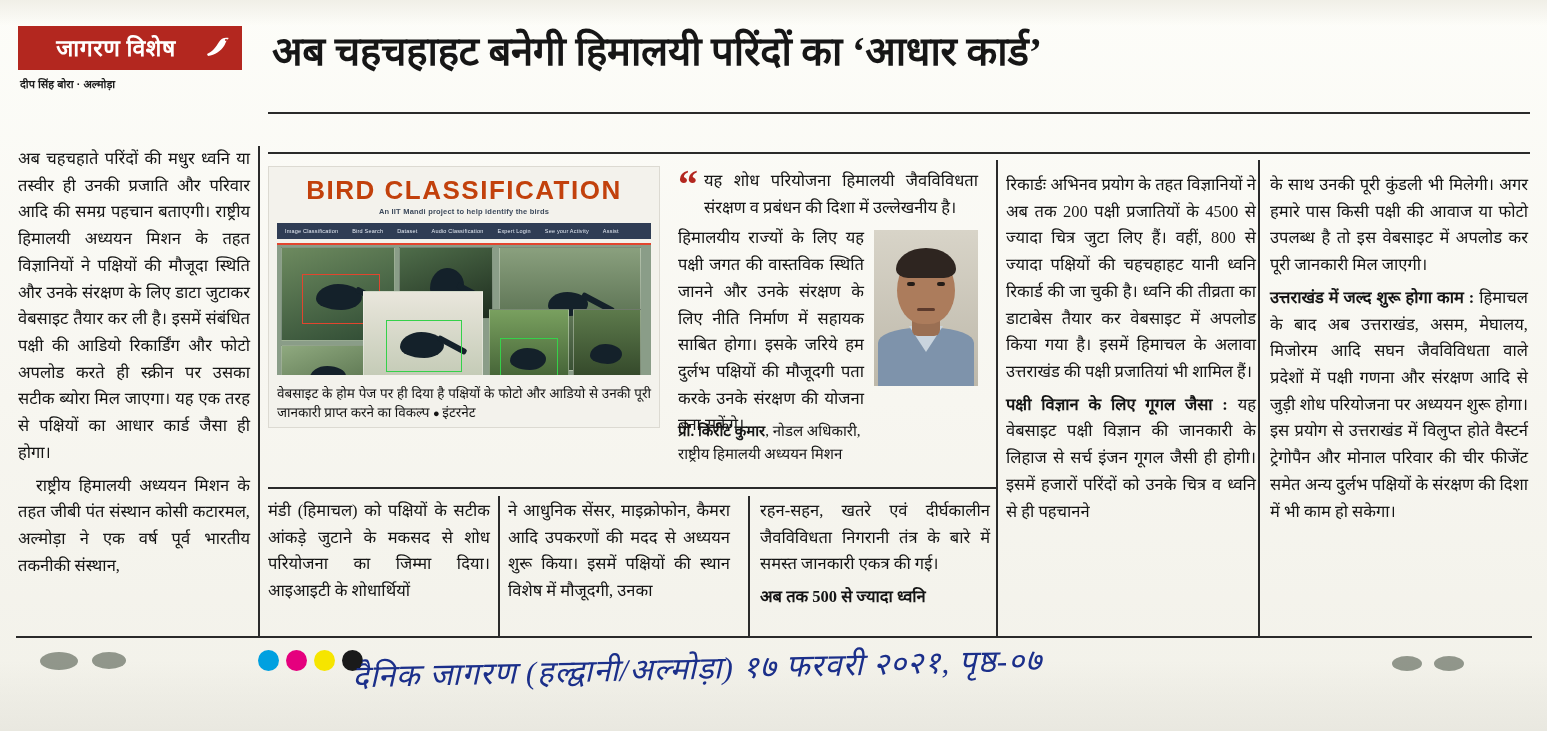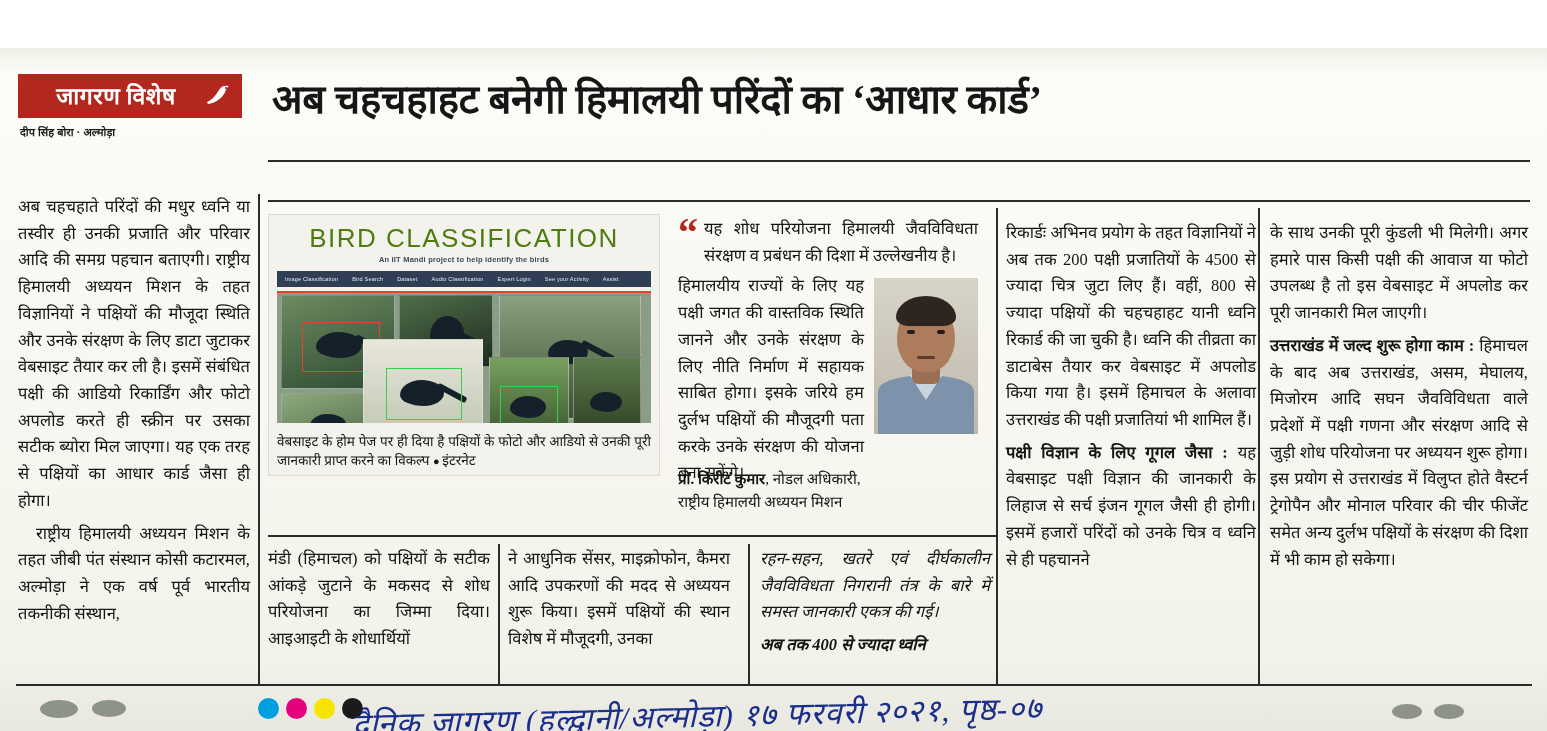--- a/index.html
+++ b/index.html
@@ -11,21 +11,20 @@
     width: 1547px;
     height: 731px;
     position: relative;
     font-family: "Liberation Sans", sans-serif;
     overflow: hidden;
   }
   .page {
     position: absolute;
     inset: 0;
     background: linear-gradient(180deg, #fdfdf9 0%, #f7f6f0 55%, #f2f1e9 100%);
-    margin-top: 48px;
   }
   
   .paper-shade {
     position: absolute;
     left: 0; right: 0;
     pointer-events: none;
   }
   .shade-top { top: 0; height: 26px; background: linear-gradient(180deg,#f0efe7 0%, rgba(255,255,255,0) 100%); }
   .shade-bottom { bottom: 0; height: 70px; background: linear-gradient(0deg,#e9e8e0 0%, rgba(255,255,255,0) 100%); }
 
@@ -115,21 +114,21 @@
     color: #141414;
     text-align: justify;
     text-justify: inter-word;
   }
   .col p { margin: 0 0 6px 0; text-indent: 18px; }
   .col p.noindent { text-indent: 0; }
 
   #col1 { left: 18px; top: 146px; width: 232px; }
   #col-b1 { left: 268px; top: 498px; width: 222px; }
   #col-b2 { left: 508px; top: 498px; width: 222px; }
-  #col-b3 { left: 760px; top: 498px; width: 230px; font-style: italic; }
+  #col-b3 { left: 760px; top: 498px; width: 230px; }
   #col3 { left: 1006px; top: 172px; width: 250px; }
   #col4 { left: 1270px; top: 172px; width: 258px; }
 
   .subhead-inline {
     font-weight: bold;
   }
 
   
   .shot {
     position: absolute;
@@ -142,22 +141,22 @@
     border: 1px solid #dcdad2;
   }
   .shot-title {
     position: absolute;
     left: 0; right: 0;
     top: 8px;
     text-align: center;
     font-family: "Liberation Sans", sans-serif;
     font-size: 26px;
     letter-spacing: 1.5px;
-    color: #4d7c0f;
-    font-weight: 400;
+    color: #c2410c;
+    font-weight: 700;
   }
   .shot-sub {
     position: absolute;
     left: 0; right: 0;
     top: 40px;
     text-align: center;
     font-size: 7.5px;
     color: #3d4a5c;
     font-weight: bold;
     letter-spacing: .2px;
@@ -473,21 +472,21 @@
   </div>
 
   <div class="col" id="col-b1">
     <p class="noindent">मंडी (हिमाचल) को पक्षियों के सटीक आंकड़े जुटाने के मकसद से शोध परियोजना का जिम्मा दिया। आइआइटी के शोधार्थियों</p>
   </div>
   <div class="col" id="col-b2">
     <p class="noindent">ने आधुनिक सेंसर, माइक्रोफोन, कैमरा आदि उपकरणों की मदद से अध्ययन शुरू किया। इसमें पक्षियों की स्थान विशेष में मौजूदगी, उनका</p>
   </div>
   <div class="col" id="col-b3">
     <p class="noindent">रहन-सहन, खतरे एवं दीर्घकालीन जैवविविधता निगरानी तंत्र के बारे में समस्त जानकारी एकत्र की गई।</p>
-    <p class="noindent" style="font-weight:bold;">अब तक 400 से ज्यादा ध्वनि</p>
+    <p class="noindent" style="font-weight:bold;">अब तक 500 से ज्यादा ध्वनि</p>
   </div>
 
   <div class="col" id="col3">
     <p class="noindent">रिकार्डः अभिनव प्रयोग के तहत विज्ञानियों ने अब तक 200 पक्षी प्रजातियों के 4500 से ज्यादा चित्र जुटा लिए हैं। वहीं, 800 से ज्यादा पक्षियों की चहचहाहट यानी ध्वनि रिकार्ड की जा चुकी है। ध्वनि की तीव्रता का डाटाबेस तैयार कर वेबसाइट में अपलोड किया गया है। इसमें हिमाचल के अलावा उत्तराखंड की पक्षी प्रजातियां भी शामिल हैं।</p>
     <p class="noindent">
       <span class="subhead-inline">पक्षी विज्ञान के लिए गूगल जैसा :</span>
       <span>यह वेबसाइट पक्षी विज्ञान की जानकारी के लिहाज से सर्च इंजन गूगल जैसी ही होगी। इसमें हजारों परिंदों को उनके चित्र व ध्वनि से ही पहचानने</span>
     </p>
   </div>
 

